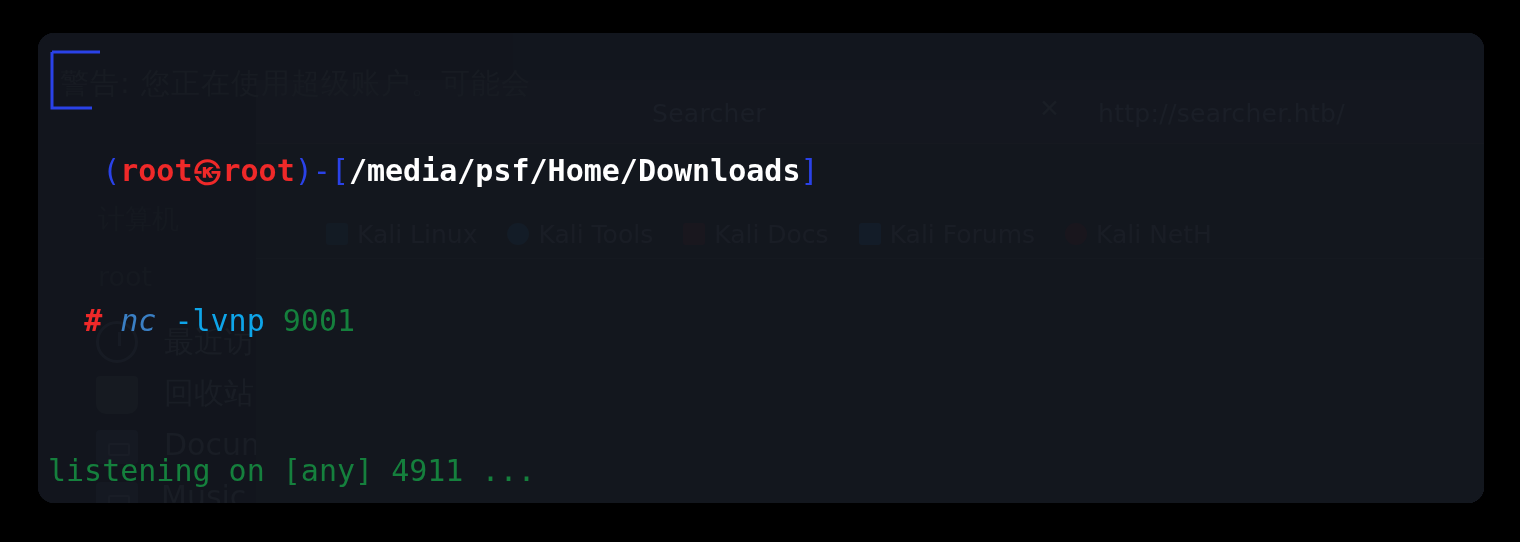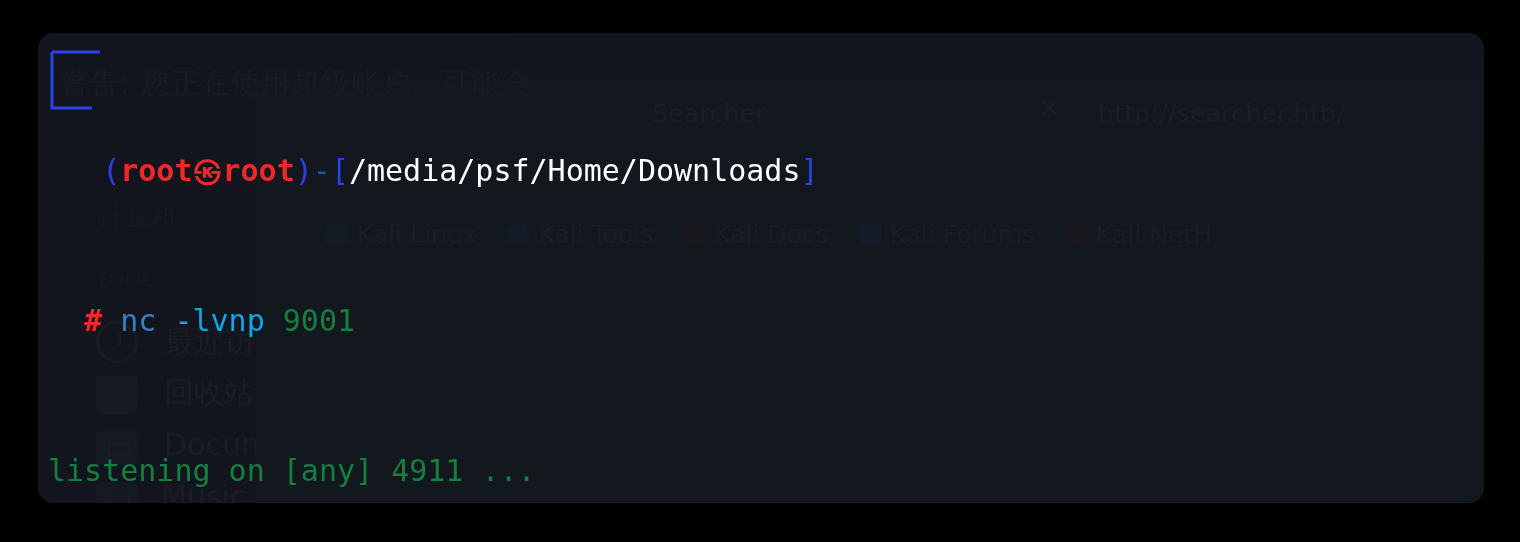--- a/index.html
+++ b/index.html
@@ -226,22 +226,22 @@
     font-family: "DejaVu Sans Mono", "Liberation Mono", monospace;
     font-size: 30px;
     line-height: 37.5px;
     white-space: pre;
     color: #e8e8e8;
   }
   .line { height: 37.5px; white-space: pre; }
 
   .c-red    { color: #ef2929; font-weight: bold; }
   .c-blue   { color: #2a42e8; }
-  .c-white  { color: #ffffff; font-weight: normal; }
-  .c-cyan   { color: #3a7fc4; }
+  .c-white  { color: #ffffff; font-weight: bold; }
+  .c-cyan   { color: #3a7fc4; font-style: italic; }
   .c-green  { color: #0ea5e9; }
   .c-plain  { color: #15803d; }
 
   
   .prompt-deco {
     position: absolute;
     left: 10px;
     top: 15px;
     width: 92px;
     height: 74px;

